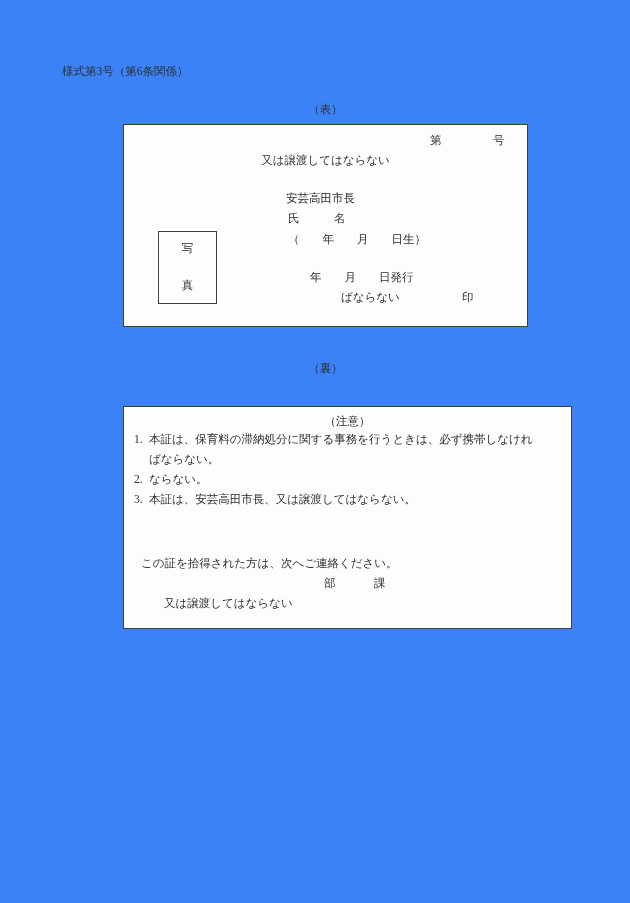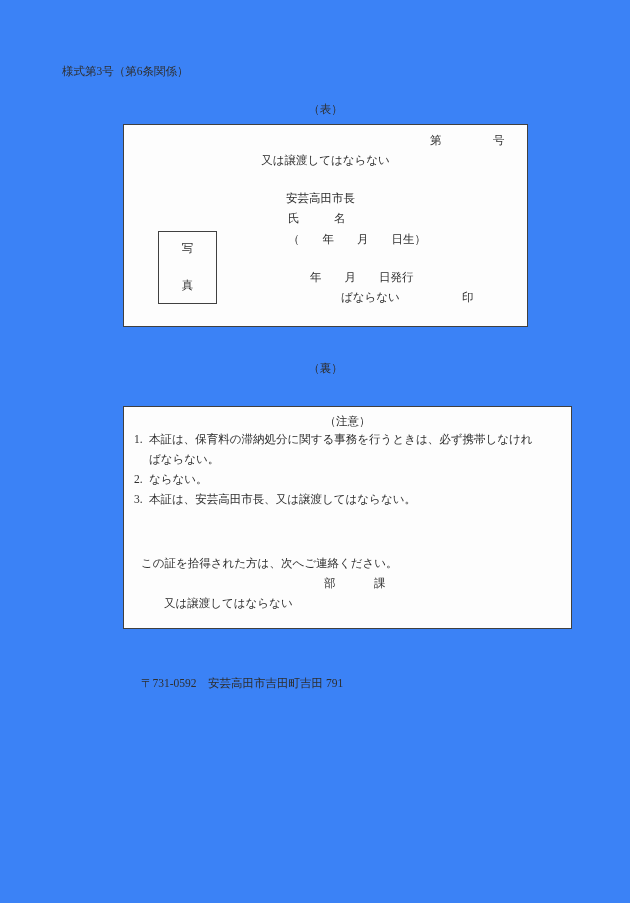--- a/index.html
+++ b/index.html
@@ -147,17 +147,16 @@
       </div>
     </div>
 
     <div class="contact">
       <div class="contact-line">この証を拾得された方は、次へご連絡ください。</div>
       <div class="contact-line">
         <span>又は譲渡してはならない</span>
         <span class="dept-label">部</span>
         <span class="section-label">課</span>
       </div>
-      <div class="contact-line">〒731-0592　安芸高田市吉田町吉田 791</div>
     </div>
   </div>
 
 </div>
 
 </body></html>

